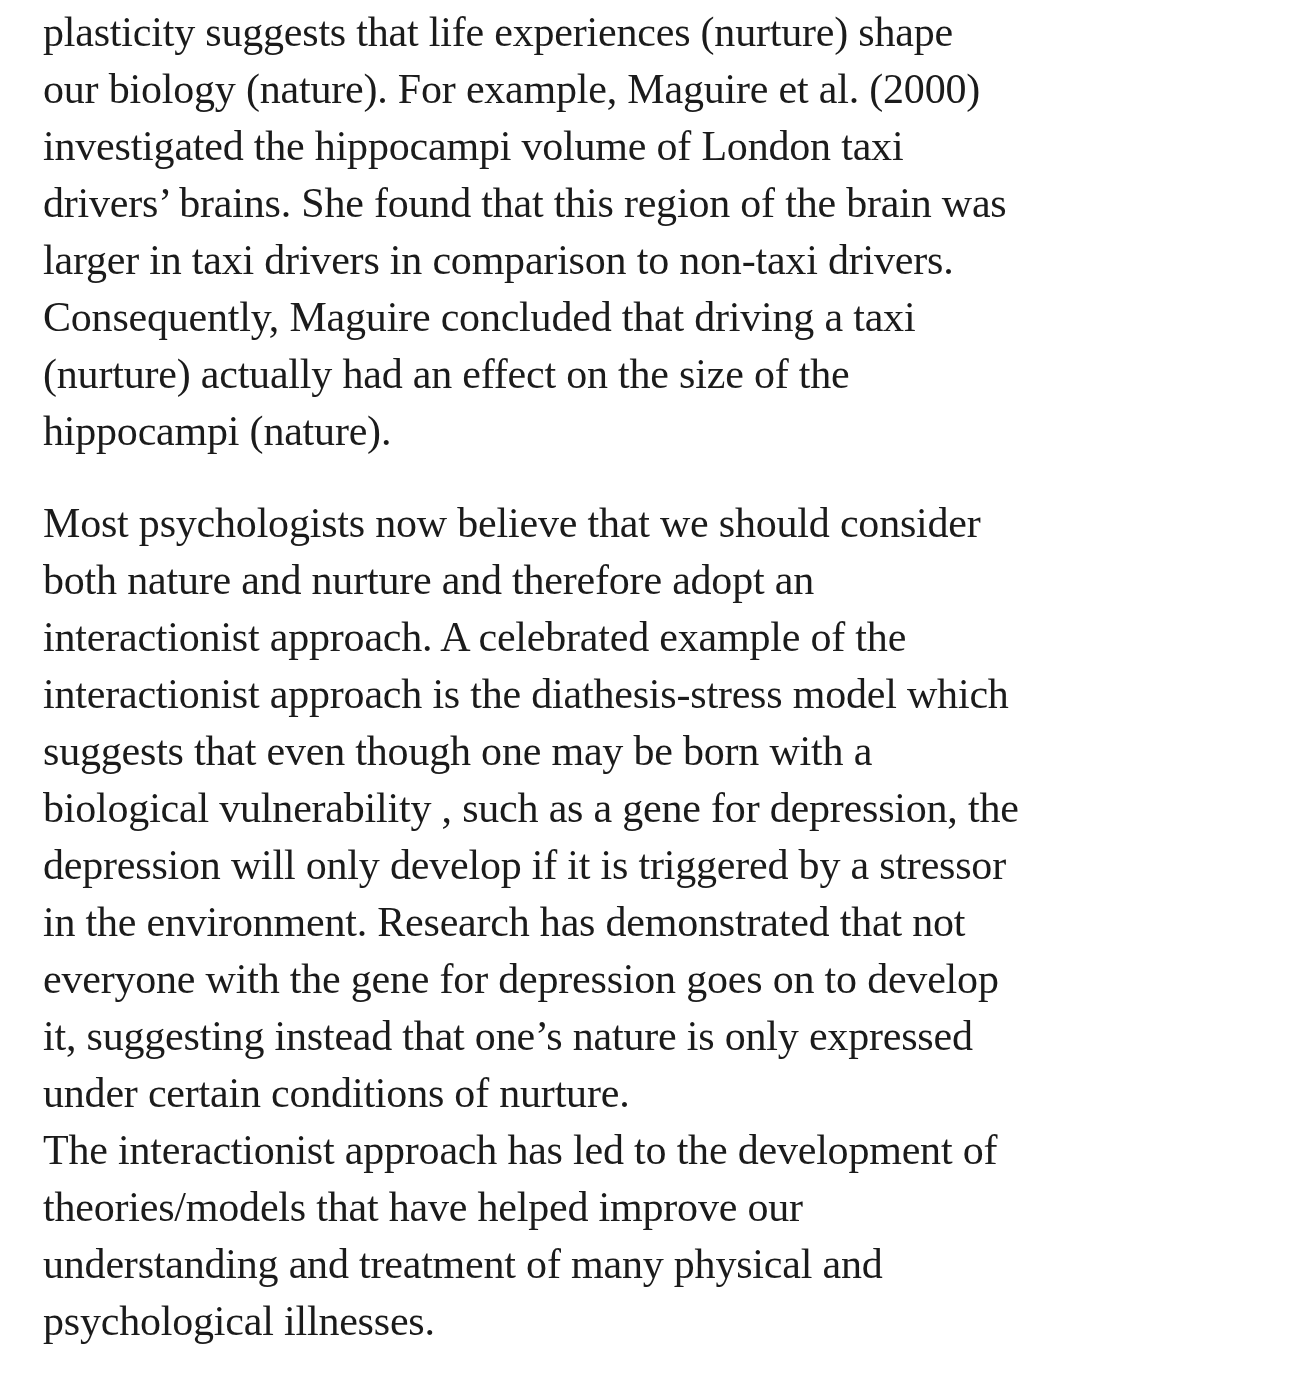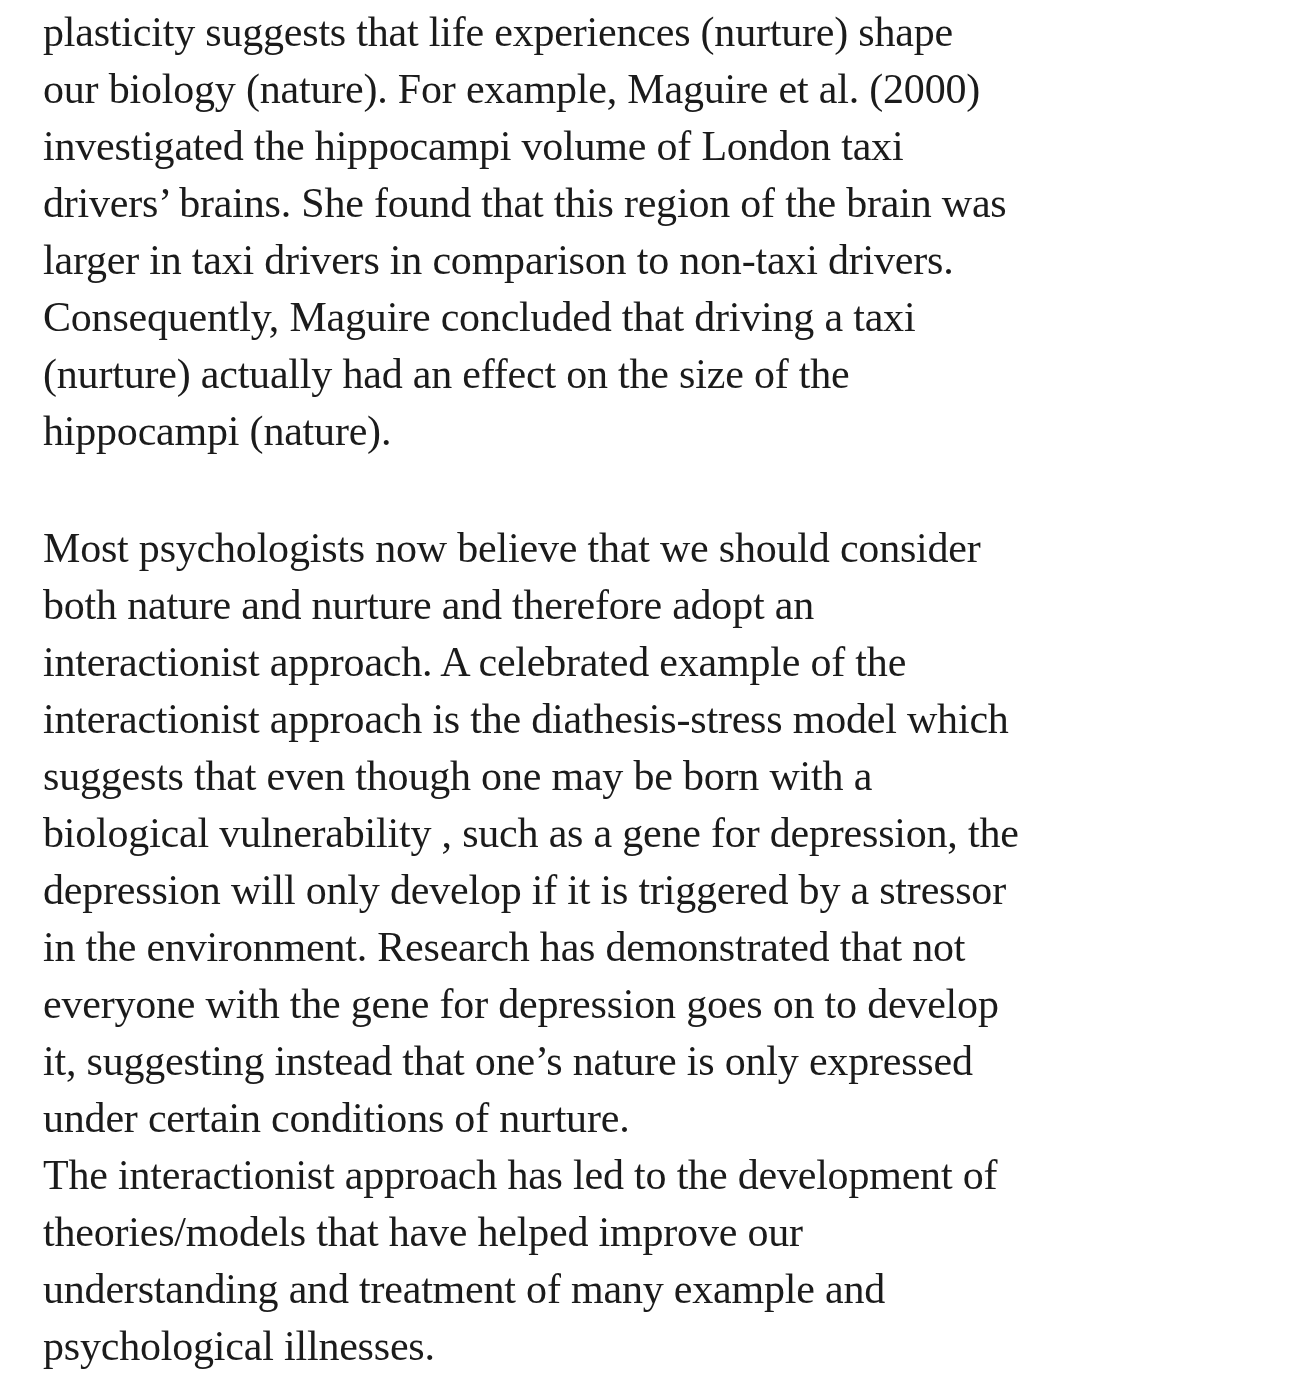--- a/index.html
+++ b/index.html
@@ -23,21 +23,21 @@
     line-height: 57px;
     color: #1b1b1b;
     font-stretch: condensed;
   }
   .document-page p {
     margin: 0;
     white-space: pre-line;  
     letter-spacing: -0.2px;
   }
   .document-page p.gap-before {
-    margin-top: 60px;       
+    margin-top: 35px;       
   }
 </style>
 </head>
 <body>
 
 <div class="document-page">
   <p>plasticity suggests that life experiences (nurture) shape
 our biology (nature). For example, Maguire et al. (2000)
 investigated the hippocampi volume of London taxi
 drivers’ brains. She found that this region of the brain was
@@ -51,15 +51,15 @@
 interactionist approach is the diathesis-stress model which
 suggests that even though one may be born with a
 biological vulnerability , such as a gene for depression, the
 depression will only develop if it is triggered by a stressor
 in the environment. Research has demonstrated that not
 everyone with the gene for depression goes on to develop
 it, suggesting instead that one’s nature is only expressed
 under certain conditions of nurture.</p>
   <p>The interactionist approach has led to the development of
 theories/models that have helped improve our
-understanding and treatment of many example and
+understanding and treatment of many physical and
 psychological illnesses.</p>
 </div>
 
 </body></html>

